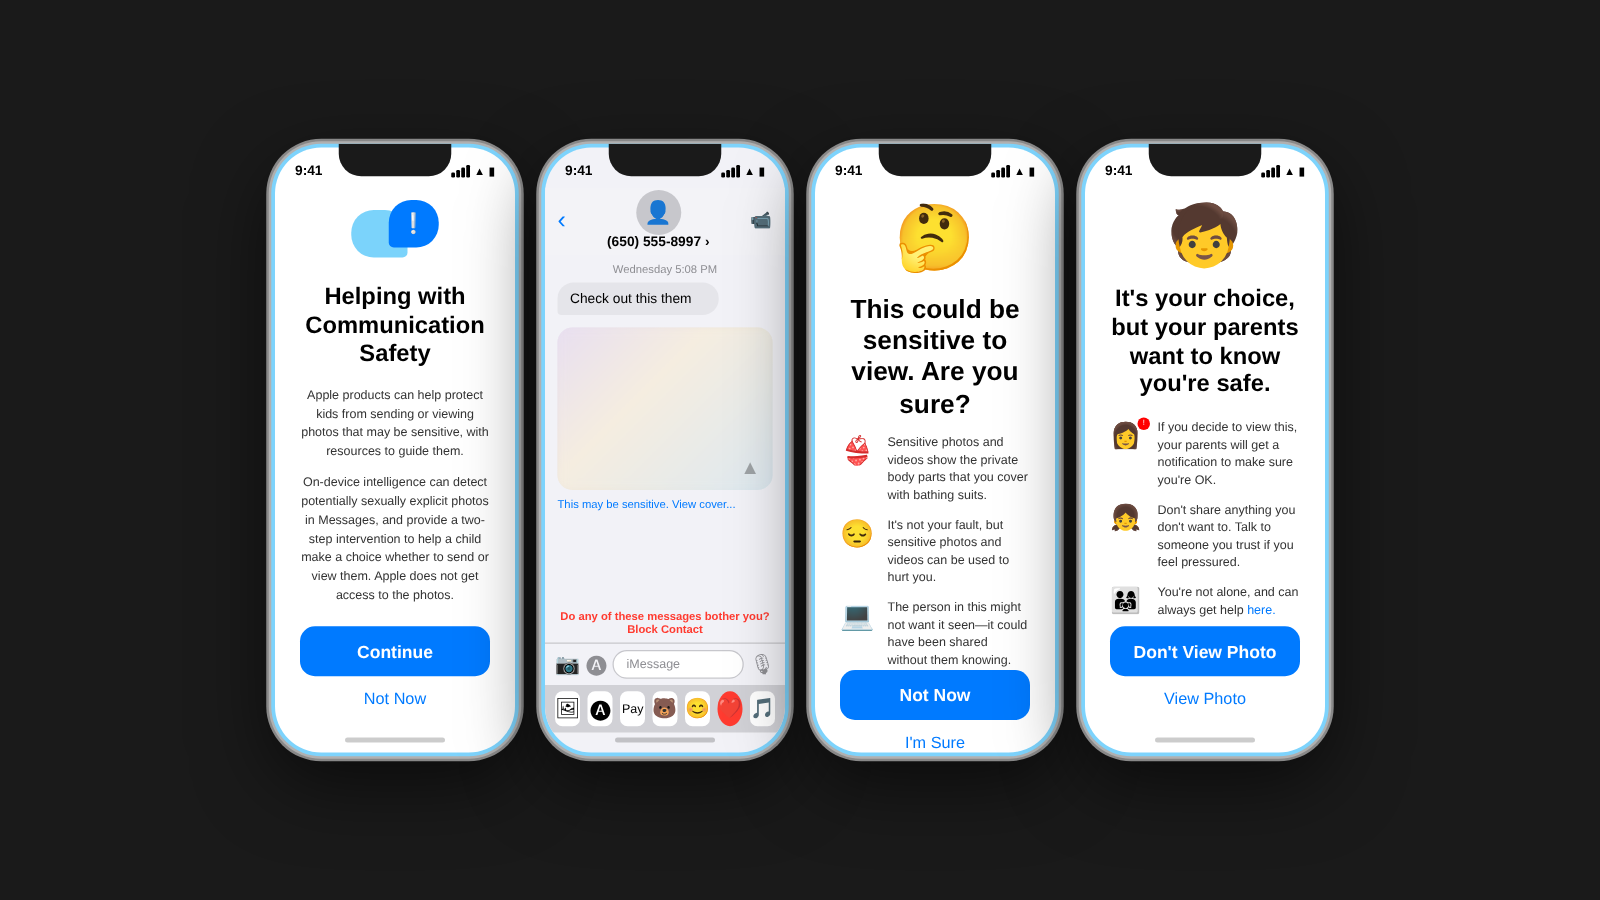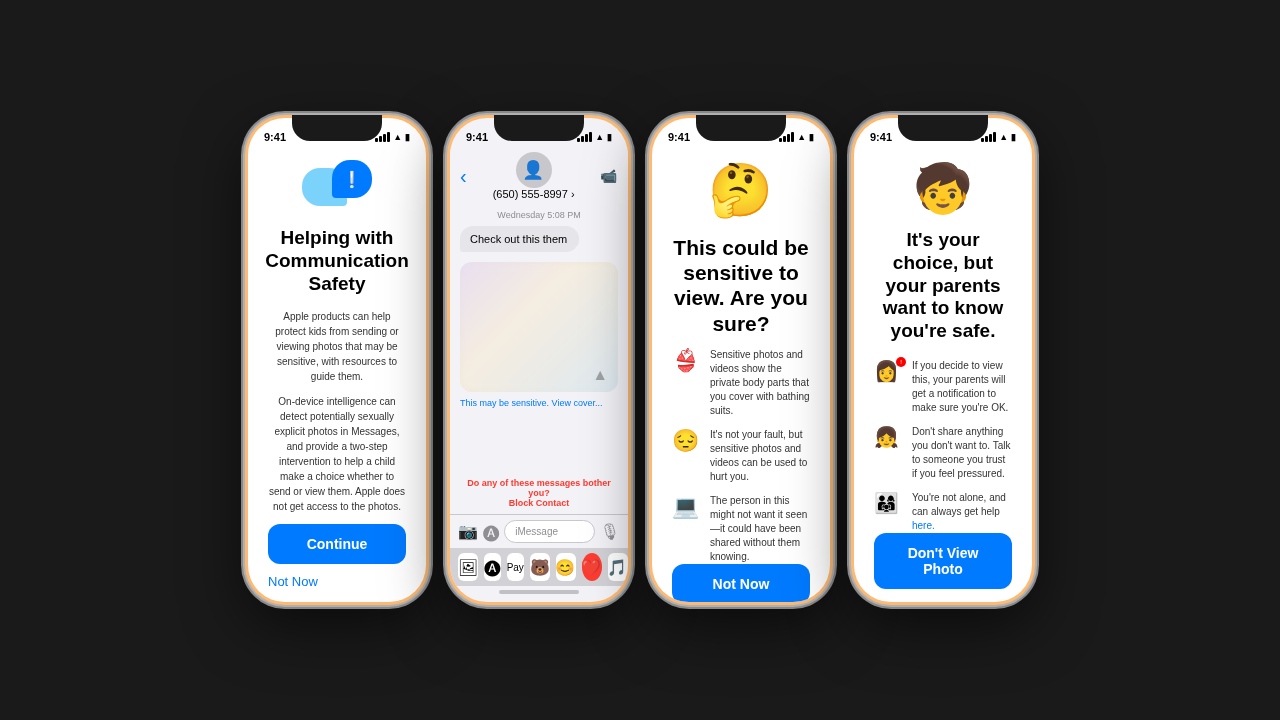--- a/index.html
+++ b/index.html
@@ -13,23 +13,23 @@
       font-family: -apple-system, BlinkMacSystemFont, 'SF Pro Display', 'Helvetica Neue', sans-serif;
       overflow: hidden;
     }
     .phones-container {
       display: flex;
       gap: 18px;
       align-items: center;
       justify-content: center;
     }
     .phone {
-      width: 184px;
+      width: 198px;
       height: 490px;
-      background: #fdba74;
+      background: #7dd3fc;
       border-radius: 40px;
       position: relative;
       box-shadow: 0 0 0 2px #b0b0b0, 0 0 0 4px #888, 0 20px 60px rgba(0,0,0,0.6);
       overflow: hidden;
       display: flex;
       flex-direction: column;
     }
     .phone::before {
       content: '';
       position: absolute;
@@ -124,21 +124,21 @@
       font-size: 10px;
       color: #333;
       line-height: 1.5;
       margin-bottom: 10px;
     }
     .phone1-footer {
       margin-top: auto;
       width: 100%;
       display: flex;
       flex-direction: column;
-      align-items: flex-start;
+      align-items: center;
       gap: 10px;
     }
     .btn-primary {
       width: 100%;
       padding: 12px;
       background: #007aff;
       color: white;
       border: none;
       border-radius: 12px;
       font-size: 14px;
@@ -180,21 +180,21 @@
       border-radius: 50%;
       background: #c7c7cc;
       display: flex;
       align-items: center;
       justify-content: center;
       font-size: 18px;
       color: #8e8e93;
     }
     .contact-name {
       font-size: 11px;
-      font-weight: 400;
+      font-weight: 700;
       color: #000;
     }
     .facetime-btn {
       color: #007aff;
       font-size: 14px;
     }
     .messages-area {
       flex: 1;
       padding: 6px 10px;
       display: flex;

